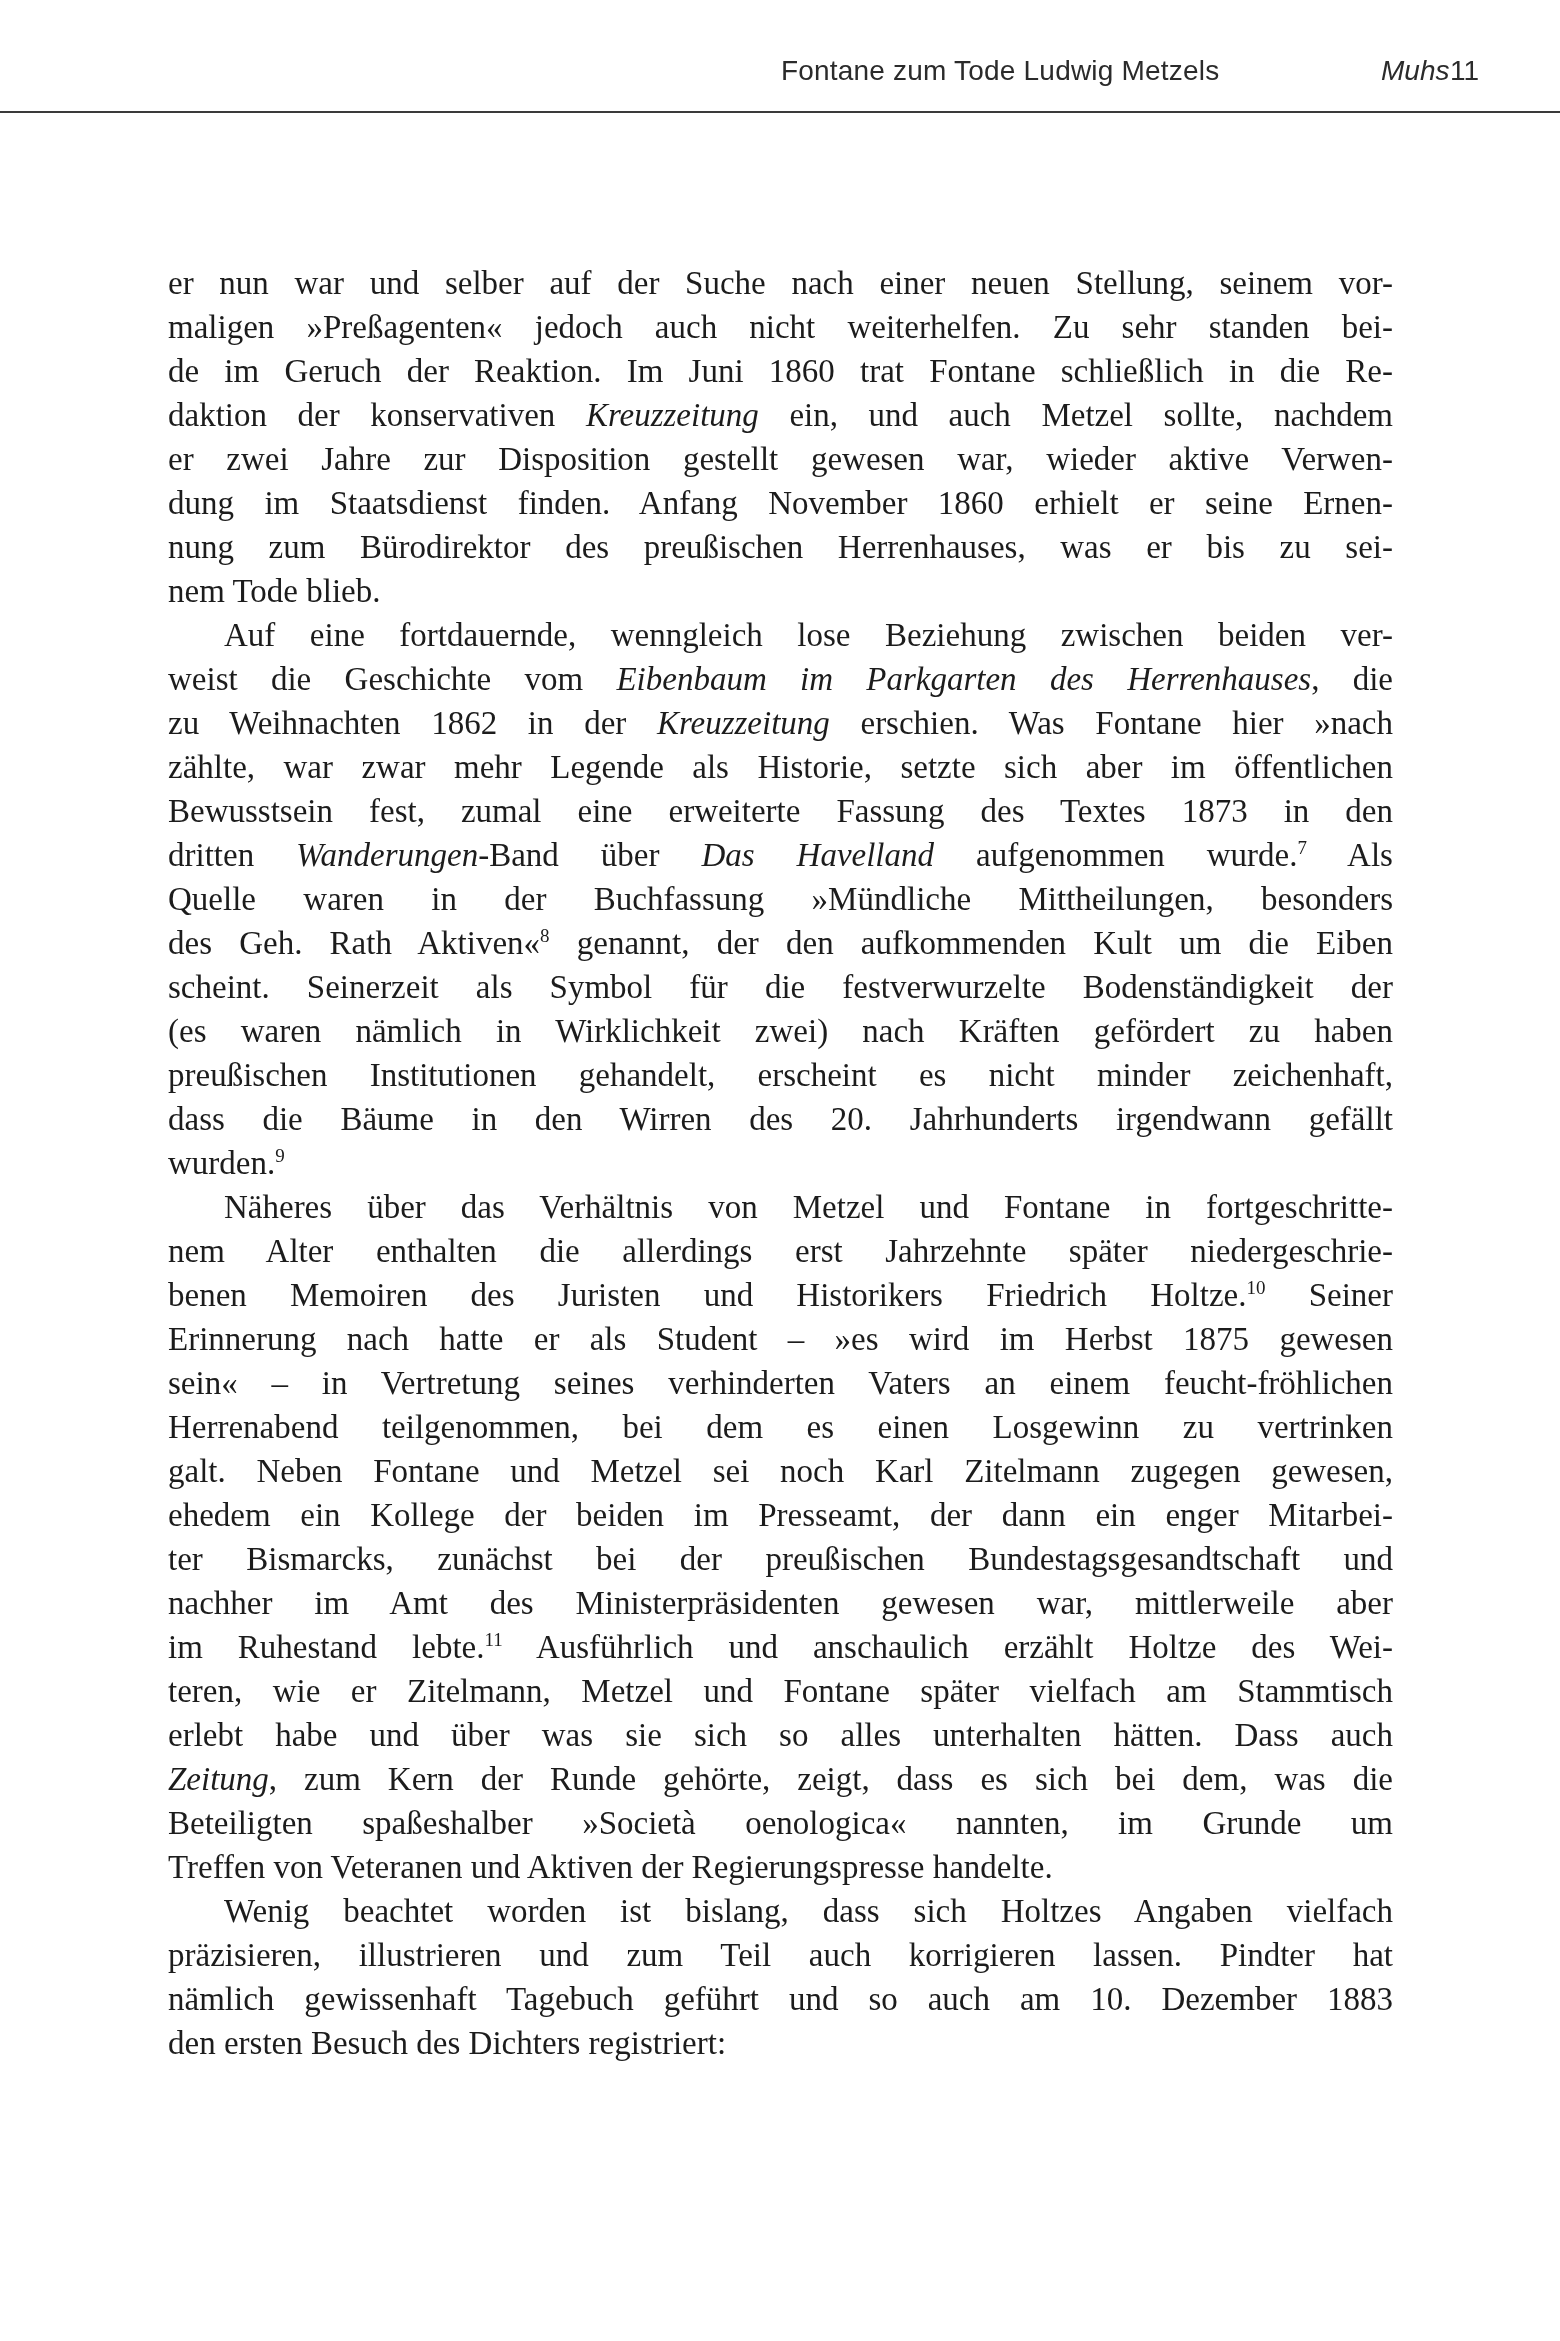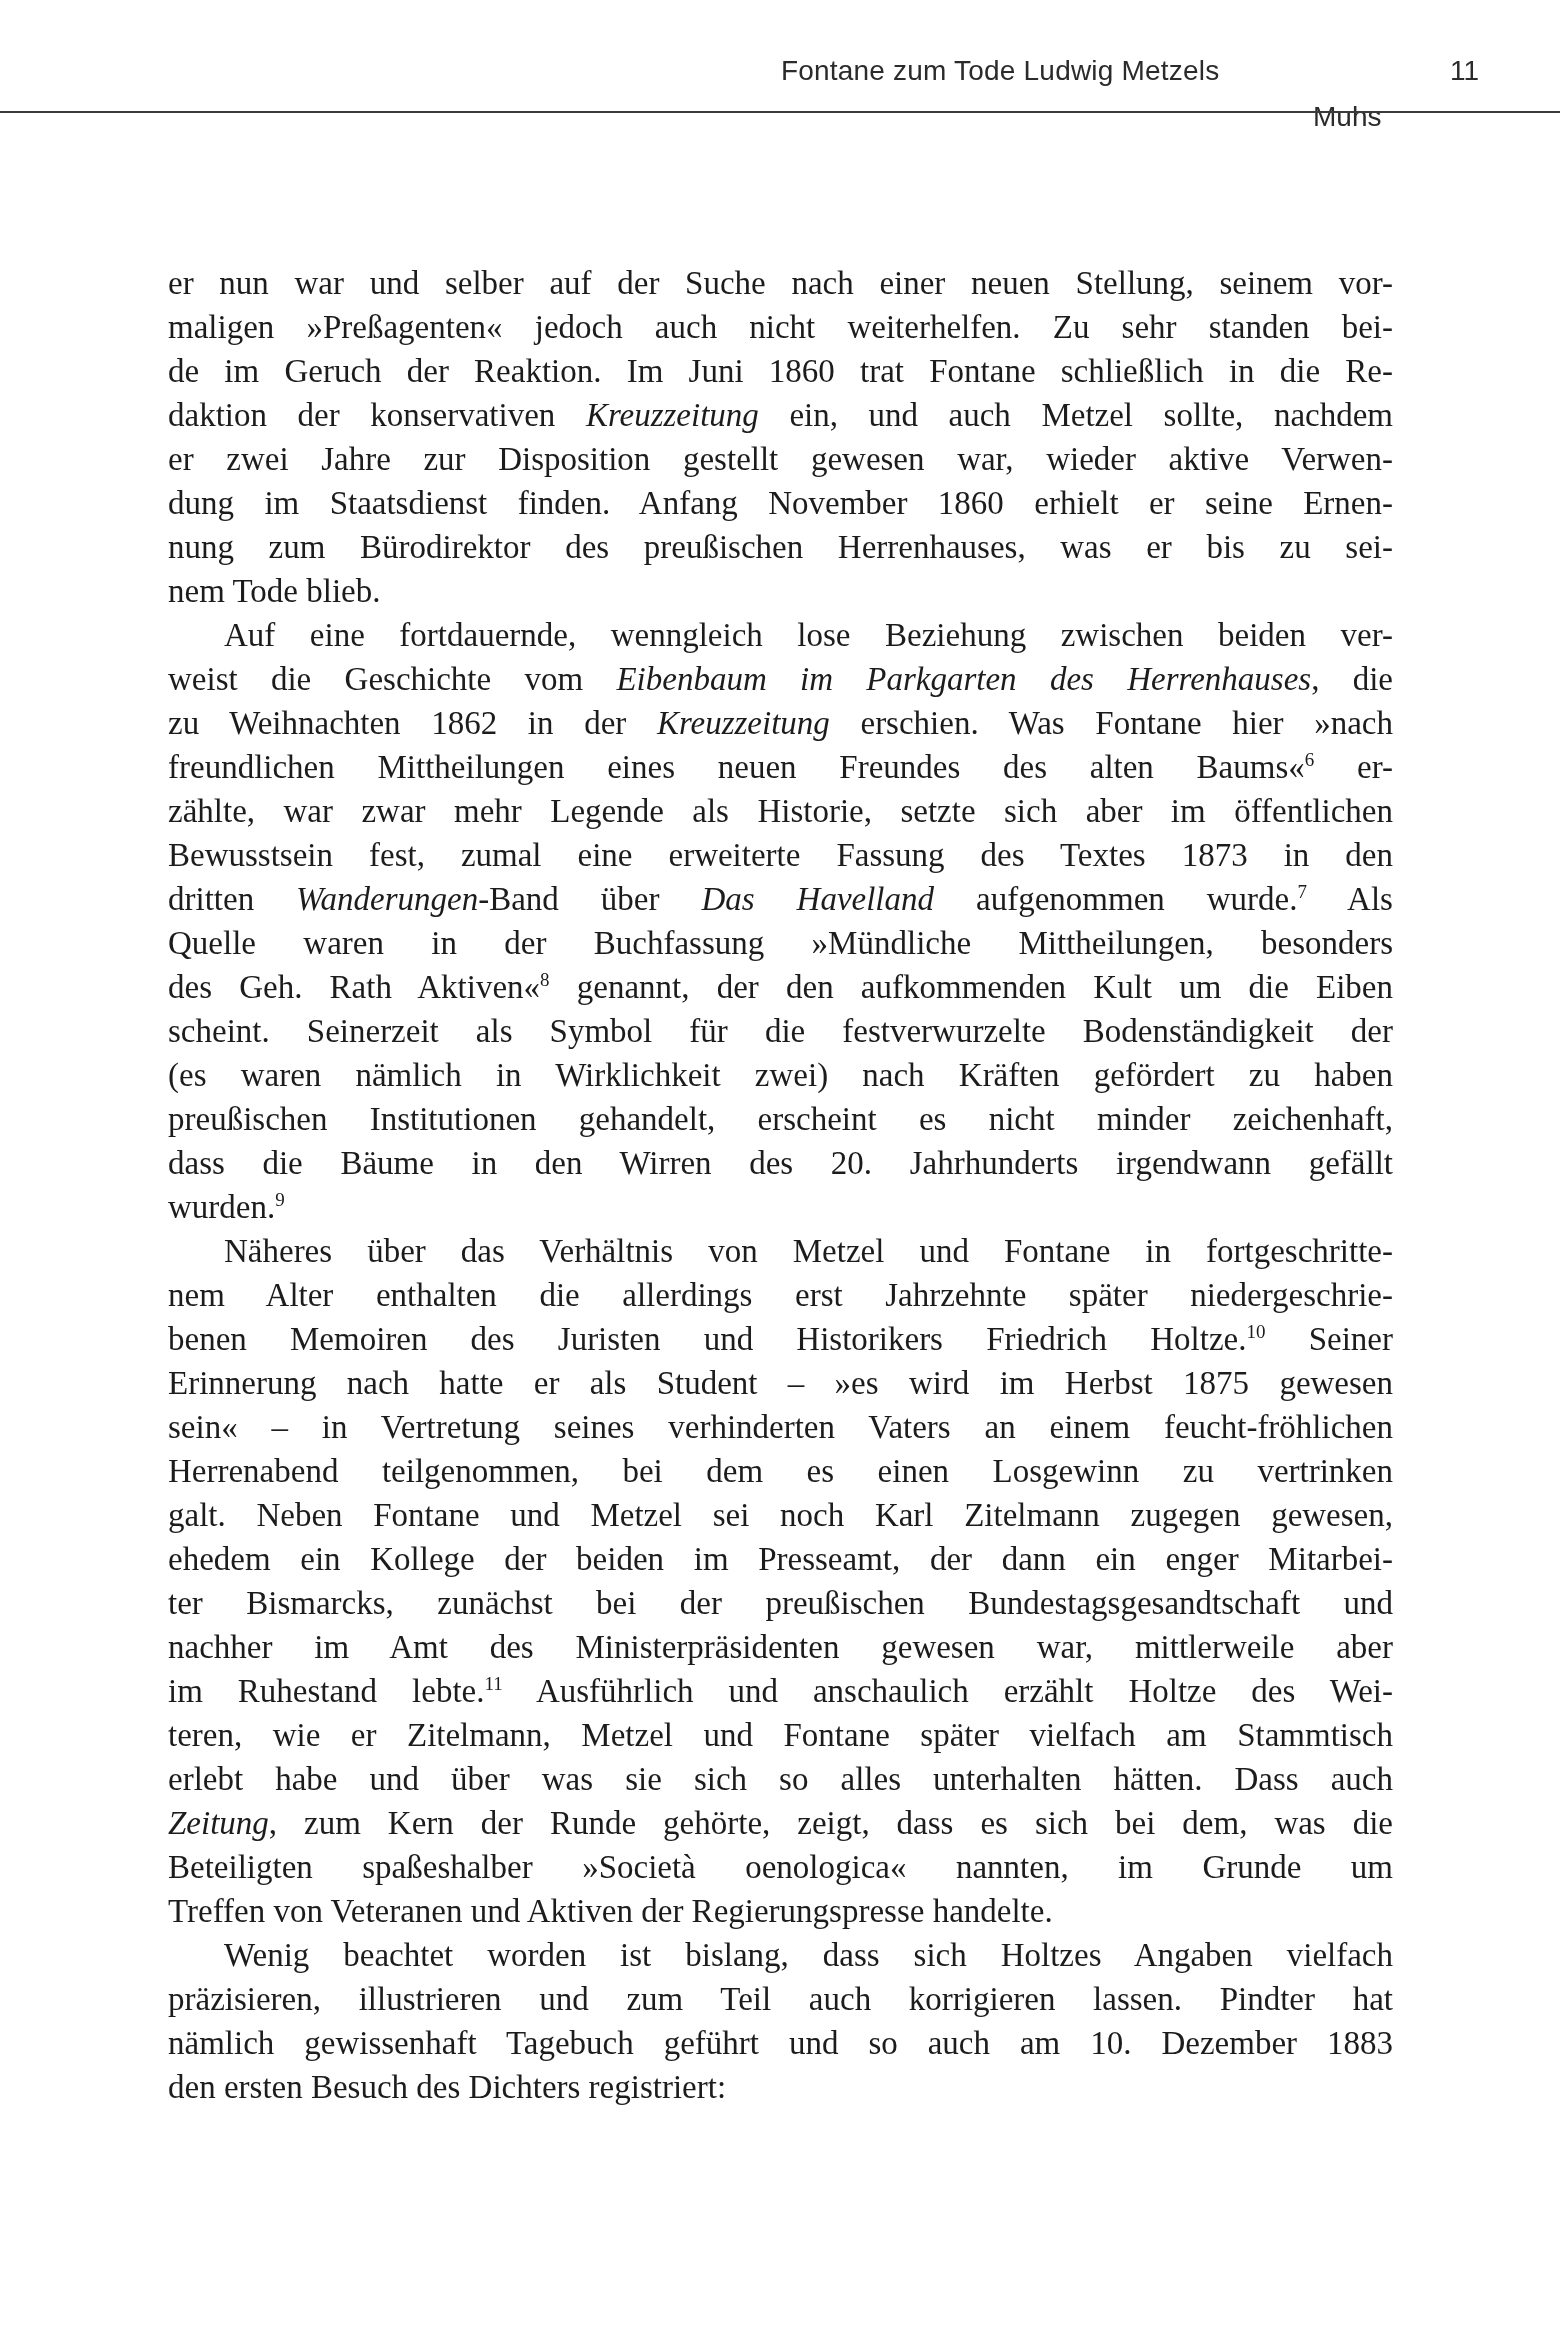--- a/index.html
+++ b/index.html
@@ -3,21 +3,21 @@
 <meta charset="utf-8">
 <style>
   html, body { margin: 0; padding: 0; background: #ffffff; }
   body { width: 1561px; height: 2342px; position: relative; overflow: hidden; }
   .running-head {
     position: absolute; left: 0; top: 0; width: 1546px; height: 112px;
     font-family: "Liberation Sans", "DejaVu Sans", sans-serif;
     color: #2b2b2b; font-size: 28px;
   }
   .rh-title { position: absolute; left: 781px; top: 55px; white-space: nowrap; letter-spacing: 0.2px; }
-  .rh-author { position: absolute; left: 1313px; top: 55px; white-space: nowrap; margin-top: 46px; }
+  .rh-author { position: absolute; left: 1381px; top: 55px; font-style: italic; white-space: nowrap; }
   .rh-page { position: absolute; left: 1450px; top: 55px; white-space: nowrap; }
   .rule { position: absolute; left: 0; top: 111px; width: 1561px; height: 2.3px; background: #3a3a3a; }
 
   .body-text {
     position: absolute; left: 168px; top: 261px; width: 1225px;
     font-family: Liberation Serif, serif;
     font-size: 33px; color: #1c1c1c;
   }
   .line {
     height: 44px; line-height: 44px; white-space: nowrap;
@@ -46,21 +46,20 @@
       <div class="line"><span>daktion der konservativen </span><span class="it">Kreuzzeitung</span><span> ein, und auch Metzel sollte, nachdem</span></div>
       <div class="line"><span>er zwei Jahre zur Disposition gestellt gewesen war, wieder aktive Verwen-</span></div>
       <div class="line"><span>dung im Staatsdienst finden. Anfang November 1860 erhielt er seine Ernen-</span></div>
       <div class="line"><span>nung zum Bürodirektor des preußischen Herrenhauses, was er bis zu sei-</span></div>
       <div class="line last"><span>nem Tode blieb.</span></div>
     </div>
     <div>
       <div class="line indent"><span>Auf eine fortdauernde, wenngleich lose Beziehung zwischen beiden ver-</span></div>
       <div class="line"><span>weist die Geschichte vom </span><span class="it">Eibenbaum im Parkgarten des Herrenhauses</span><span>, die</span></div>
       <div class="line"><span>zu Weihnachten 1862 in der </span><span class="it">Kreuzzeitung</span><span> erschien. Was Fontane hier »nach</span></div>
-      <div class="line"><span>freundlichen Mittheilungen eines neuen Freundes des alten Baums«</span><span class="sup">6</span><span> er-</span></div>
       <div class="line"><span>zählte, war zwar mehr Legende als Historie, setzte sich aber im öffentlichen</span></div>
       <div class="line"><span>Bewusstsein fest, zumal eine erweiterte Fassung des Textes 1873 in den</span></div>
       <div class="line"><span>dritten </span><span class="it">Wanderungen</span><span>-Band über </span><span class="it">Das Havelland</span><span> aufgenommen wurde.</span><span class="sup">7</span><span> Als</span></div>
       <div class="line"><span>Quelle waren in der Buchfassung »Mündliche Mittheilungen, besonders</span></div>
       <div class="line"><span>des Geh. Rath Aktiven«</span><span class="sup">8</span><span> genannt, der den aufkommenden Kult um die Eiben</span></div>
       <div class="line"><span>scheint. Seinerzeit als Symbol für die festverwurzelte Bodenständigkeit der</span></div>
       <div class="line"><span>(es waren nämlich in Wirklichkeit zwei) nach Kräften gefördert zu haben</span></div>
       <div class="line"><span>preußischen Institutionen gehandelt, erscheint es nicht minder zeichenhaft,</span></div>
       <div class="line"><span>dass die Bäume in den Wirren des 20. Jahrhunderts irgendwann gefällt</span></div>
       <div class="line last"><span>wurden.</span><span class="sup">9</span></div>

